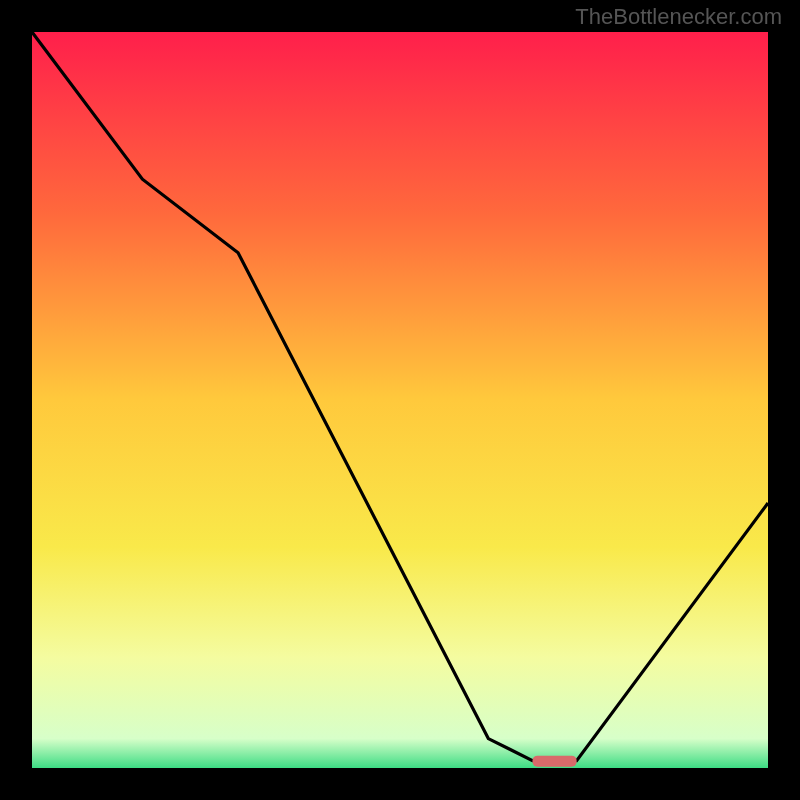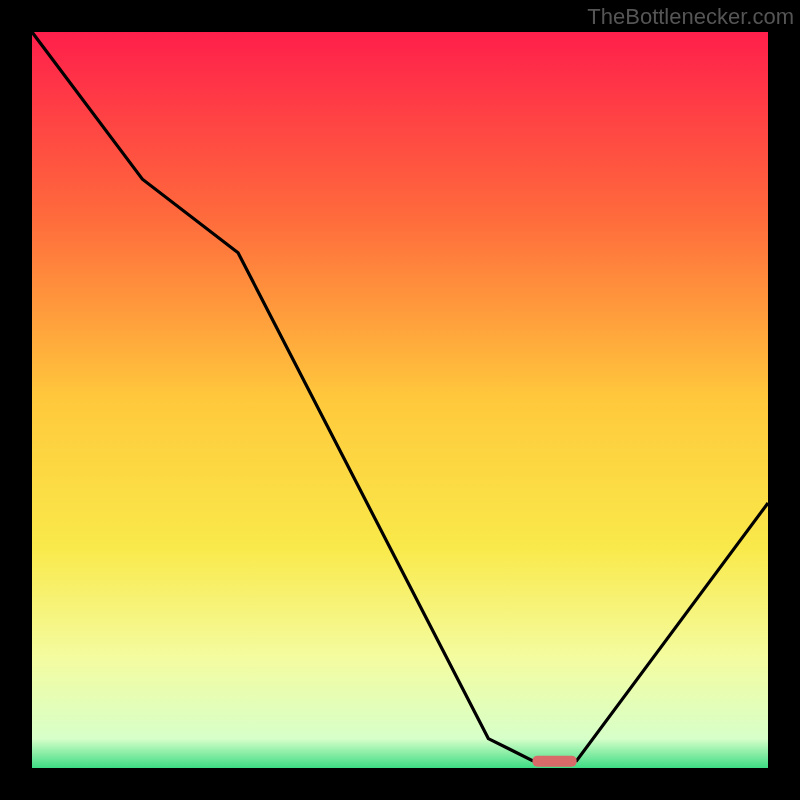--- a/index.html
+++ b/index.html
@@ -8,21 +8,21 @@
     width: 800px;
     height: 800px;
     background: #000;
     font-family: Arial, sans-serif;
     position: relative;
     overflow: hidden;
   }
   .watermark {
     position: absolute;
     top: 4px;
-    right: 6px;
+    right: 18px;
     color: #555;
     font-size: 22px;
     z-index: 10;
   }
   .plot-area {
     position: absolute;
     top: 32px;
     left: 32px;
     width: 736px;
     height: 736px;

